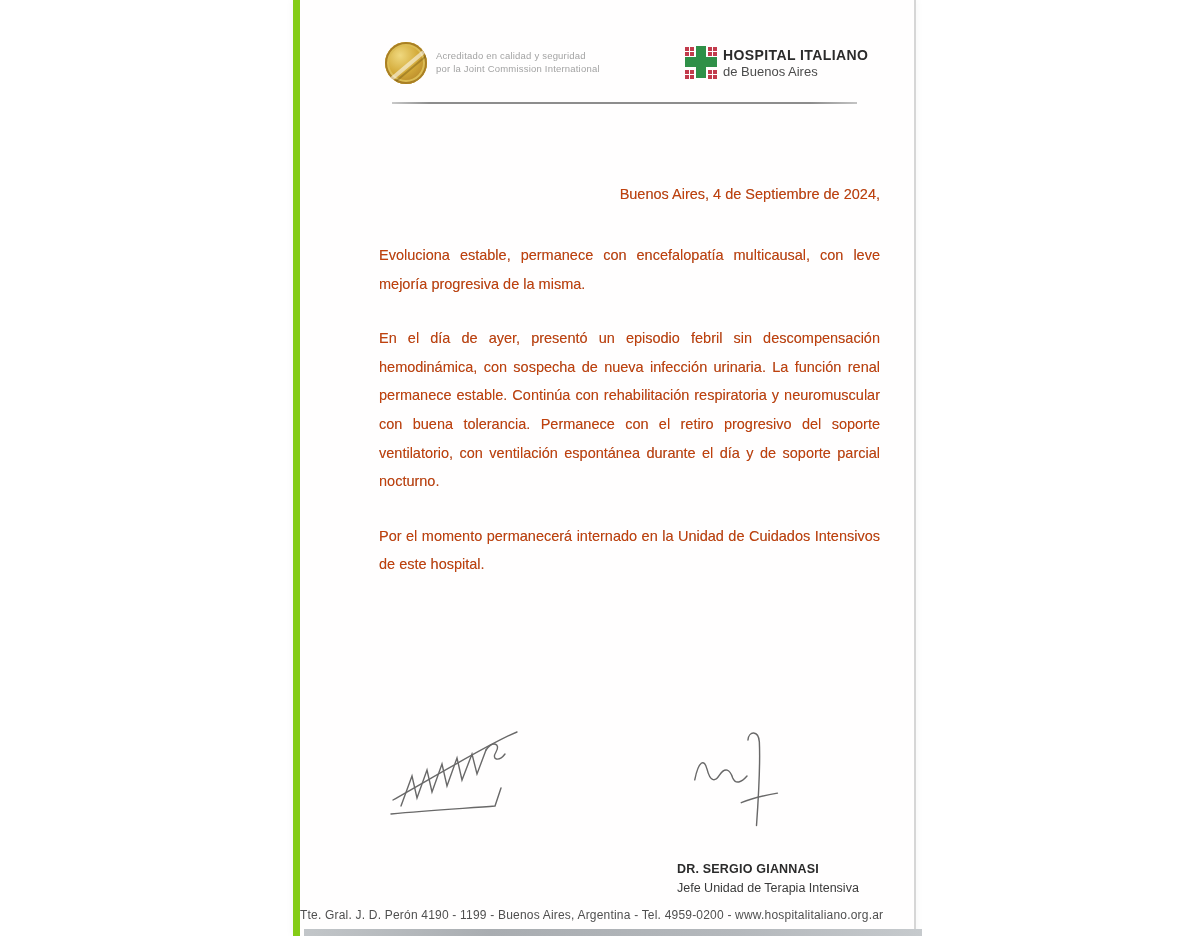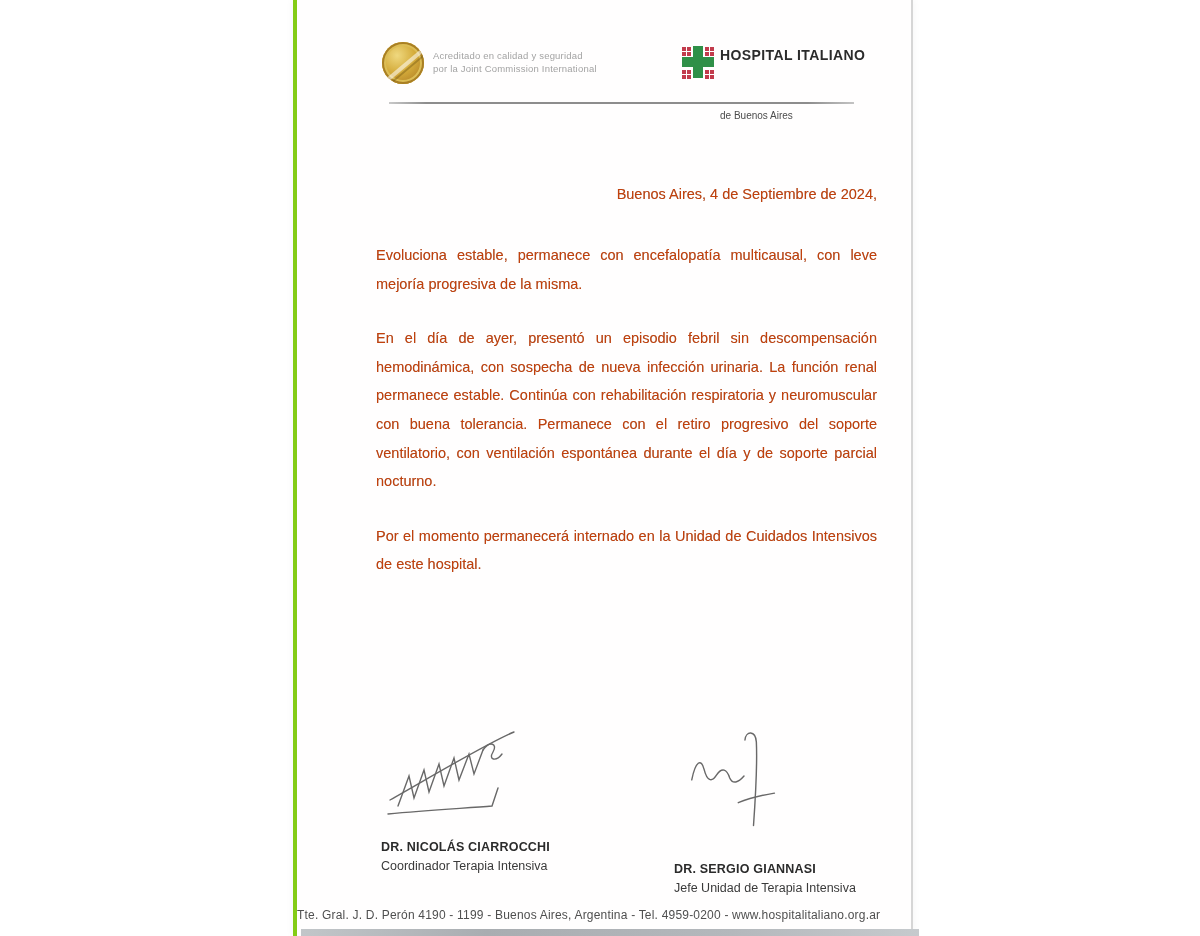--- a/index.html
+++ b/index.html
@@ -3,21 +3,21 @@
 <meta charset="utf-8">
 <style>
   html,body{margin:0;padding:0;}
   body{
     width:1200px;height:936px;background:#ffffff;overflow:hidden;
     font-family:"Liberation Sans",sans-serif;position:relative;
   }
   .page{
     position:absolute;left:293px;top:0;width:614px;height:936px;
     background:#fffefe;
-    border-left:4px solid #84cc16;border-right:2px solid #d6d6d6;
+    border-left:7px solid #84cc16;border-right:2px solid #d6d6d6;
     box-shadow:0 0 8px rgba(0,0,0,0.05);
   }
   .page-bottom-edge{
     position:absolute;left:4px;right:-8px;bottom:0;height:7px;
     background:linear-gradient(to right,#c2c6c9,#a9adb1 30%,#b4b8bc 70%,#c6cacd);
   }
   
   .seal{
     position:absolute;left:85px;top:42px;width:42px;height:42px;border-radius:50%;
     background:radial-gradient(circle at 36% 32%,#efd87f 0%,#d4ab3a 45%,#b9892a 75%,#a2761f 100%);
@@ -36,21 +36,21 @@
   .cross-icon{position:relative;width:32px;height:34px;flex:none;}
   .cross-v{position:absolute;left:11px;top:1px;width:10px;height:32px;background:#2f9048;}
   .cross-h{position:absolute;left:0;top:12px;width:32px;height:10px;background:#2f9048;}
   .corner{position:absolute;width:9px;height:9px;display:grid;
     grid-template-columns:4px 4px;grid-template-rows:4px 4px;gap:1px;}
   .corner span{background:#c23b4c;}
   .corner.tl{left:0;top:2px;} .corner.tr{right:0;top:2px;}
   .corner.bl{left:0;bottom:0;} .corner.br{right:0;bottom:0;}
   .logo-text{margin-left:6px;padding-top:2px;}
   .logo-title{font-size:14px;font-weight:bold;color:#2b2b2b;letter-spacing:.4px;line-height:17px;white-space:nowrap;}
-  .logo-subtitle{font-size:10px;color:#4c4c4c;line-height:15px;margin-top:44px;}
+  .logo-subtitle{font-size:13px;color:#4c4c4c;line-height:15px;}
   .header-rule{
     position:absolute;left:92px;top:102px;width:465px;height:2px;
     background:linear-gradient(to right,#c9c9c9,#8d8d8d 8%,#8d8d8d 90%,#c4c4c4);
   }
   
   .letter-body{
     position:absolute;left:79px;top:185px;width:501px;
     font-size:14.5px;color:#c2410c;
     text-shadow:0 0 0.5px rgba(40,40,40,0.35);
   }
@@ -146,24 +146,20 @@
   </div>
 
   <div class="sig sig-right-svg">
     <svg width="95" height="110" viewBox="0 0 100 110" fill="none" stroke="#4f4f4f" stroke-width="1.5" stroke-linecap="round" opacity="0.85">
       <path d="M5 58 C9 38 15 35 18 47 C21 59 26 61 31 53 C37 44 42 47 45 56 C48 63 54 61 60 54"></path>
       <path d="M70 106 C72 78 74 40 73 18 C72 6 62 6 61 16"></path>
       <path d="M54 82 C66 77 80 74 92 72"></path>
     </svg>
   </div>
 
-  <div class="sig-block sig-left-block">
-    <div class="sig-name">DR. NICOLÁS CIARROCCHI</div>
-    <div class="sig-title">Coordinador Terapia Intensiva</div>
-  </div>
 
   <div class="sig-block sig-right-block">
     <div class="sig-name">DR. SERGIO GIANNASI</div>
     <div class="sig-title">Jefe Unidad de Terapia Intensiva</div>
   </div>
 
   <div class="footer">Tte. Gral. J. D. Perón 4190 - 1199 - Buenos Aires, Argentina - Tel. 4959-0200 - www.hospitalitaliano.org.ar</div>
 
   <div class="page-bottom-edge"></div>
 </div>

